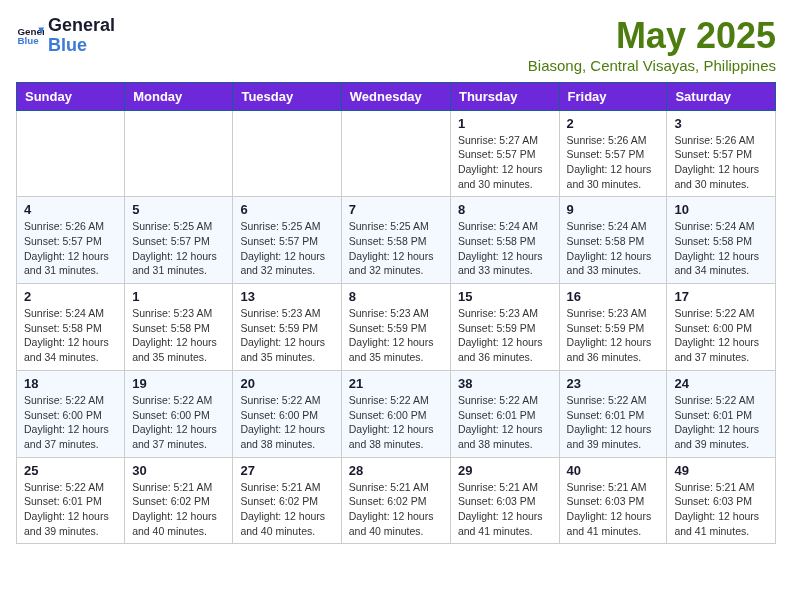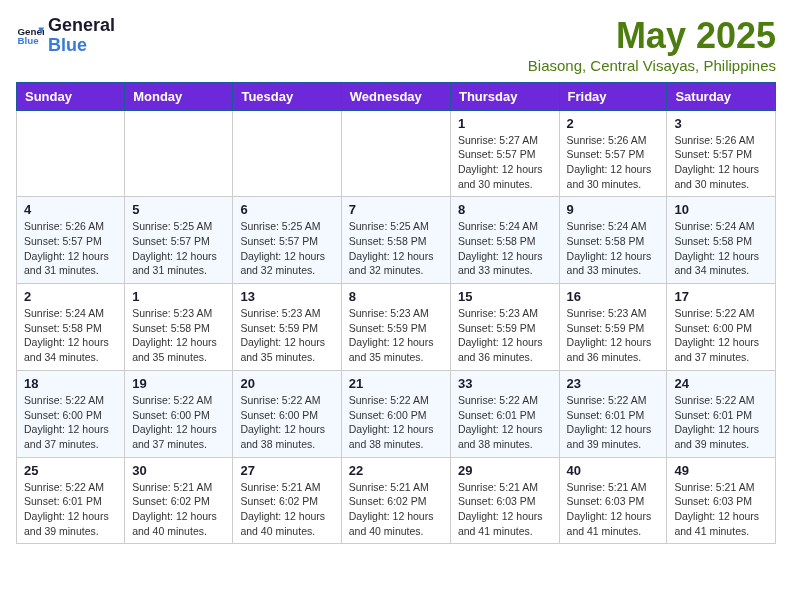--- a/index.html
+++ b/index.html
@@ -283,21 +283,21 @@
 and 38 minutes.</div>
         </td>
         <td>
           <span class="day-number">21</span>
           <div class="day-info" style="white-space: pre-line;">Sunrise: 5:22 AM
 Sunset: 6:00 PM
 Daylight: 12 hours
 and 38 minutes.</div>
         </td>
         <td>
-          <span class="day-number">33</span>
+          <span class="day-number">38</span>
           <div class="day-info" style="white-space: pre-line;">Sunrise: 5:22 AM
 Sunset: 6:01 PM
 Daylight: 12 hours
 and 38 minutes.</div>
         </td>
         <td>
           <span class="day-number">23</span>
           <div class="day-info" style="white-space: pre-line;">Sunrise: 5:22 AM
 Sunset: 6:01 PM
 Daylight: 12 hours
@@ -327,21 +327,21 @@
 and 40 minutes.</div>
         </td>
         <td>
           <span class="day-number">27</span>
           <div class="day-info" style="white-space: pre-line;">Sunrise: 5:21 AM
 Sunset: 6:02 PM
 Daylight: 12 hours
 and 40 minutes.</div>
         </td>
         <td>
-          <span class="day-number">22</span>
+          <span class="day-number">28</span>
           <div class="day-info" style="white-space: pre-line;">Sunrise: 5:21 AM
 Sunset: 6:02 PM
 Daylight: 12 hours
 and 40 minutes.</div>
         </td>
         <td>
           <span class="day-number">29</span>
           <div class="day-info" style="white-space: pre-line;">Sunrise: 5:21 AM
 Sunset: 6:03 PM
 Daylight: 12 hours

